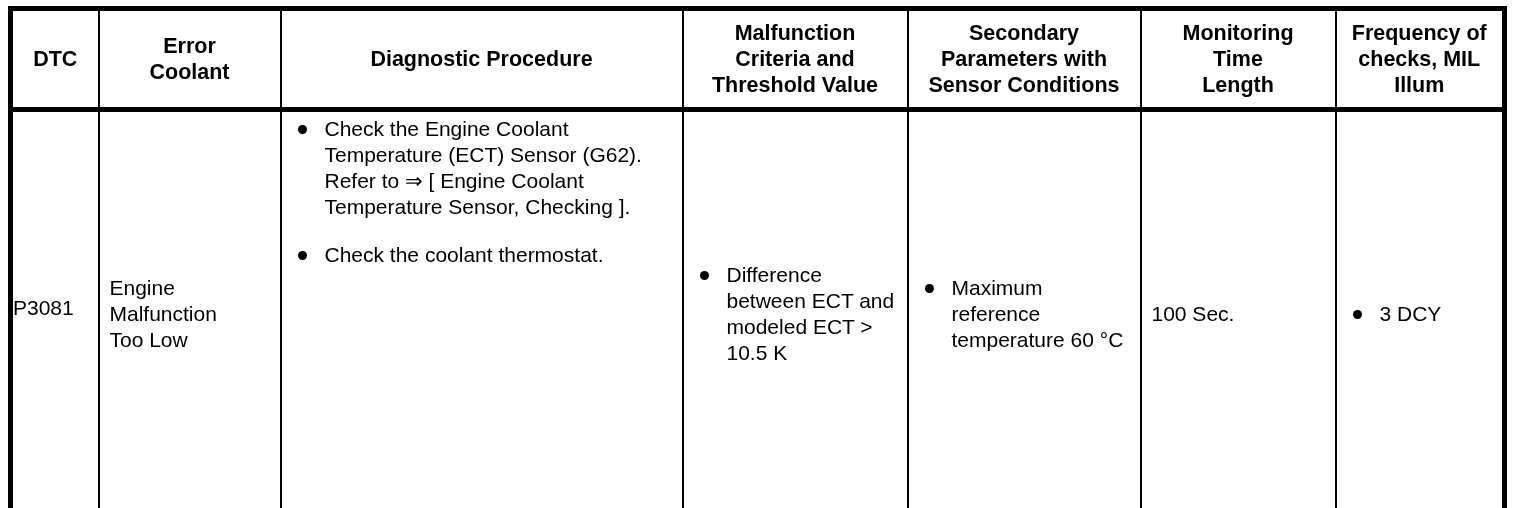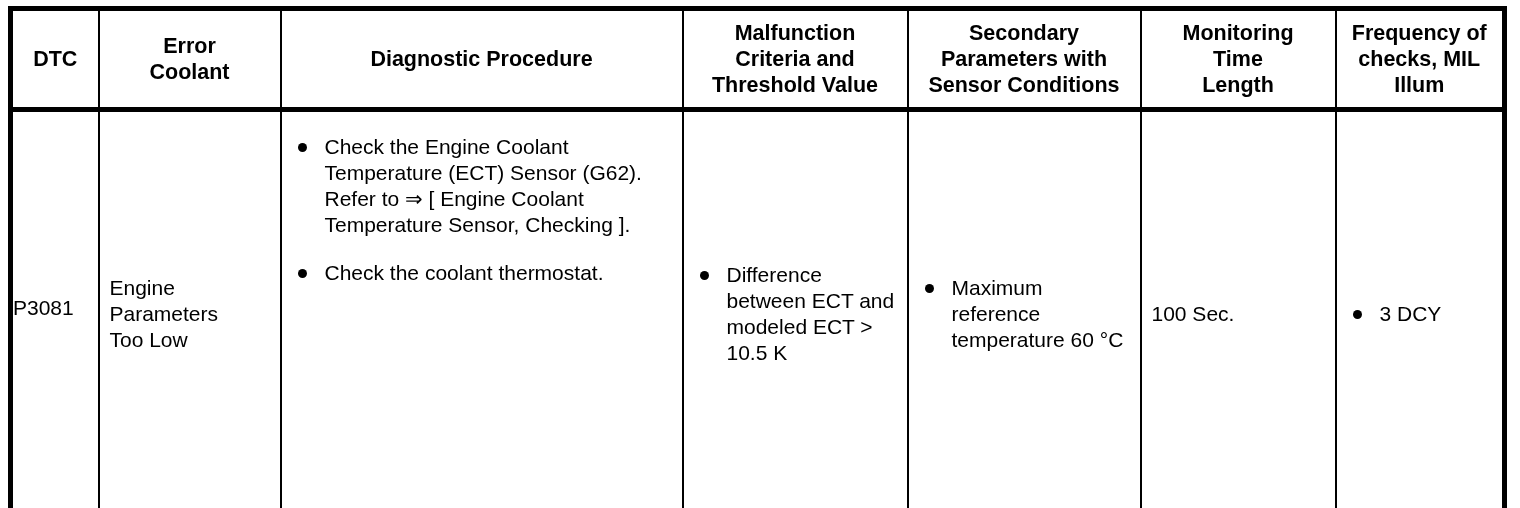--- a/index.html
+++ b/index.html
@@ -80,21 +80,21 @@
     height: 391px;
     display: flex;
     flex-direction: column;
     justify-content: center;
   }
   .vtop {
     height: 391px;
     display: flex;
     flex-direction: column;
     justify-content: flex-start;
-    padding-top: 22px;
+    padding-top: 4px;
     box-sizing: border-box;
   }
 
   .plain-text { white-space: pre-line; }
 
   
   ul.bullets {
     list-style: none;
     margin: 0;
     padding: 0;
@@ -168,21 +168,21 @@
 
         <td>
           <div class="vcenter">
             <div class="dtc-value plain-text">P3081</div>
           </div>
         </td>
 
         <td>
           <div class="vcenter cell-pad">
             <div class="plain-text">Engine
-Parameters
+Malfunction
 Too Low</div>
           </div>
         </td>
 
         <td>
           <div class="vtop cell-pad">
             <ul class="bullets">
               <li>
                 <span class="dot"></span>
                 <span>Check the Engine Coolant Temperature (ECT) Sensor (G62). Refer to ⇒ [ Engine Coolant Temperature Sensor, Checking ].</span>

